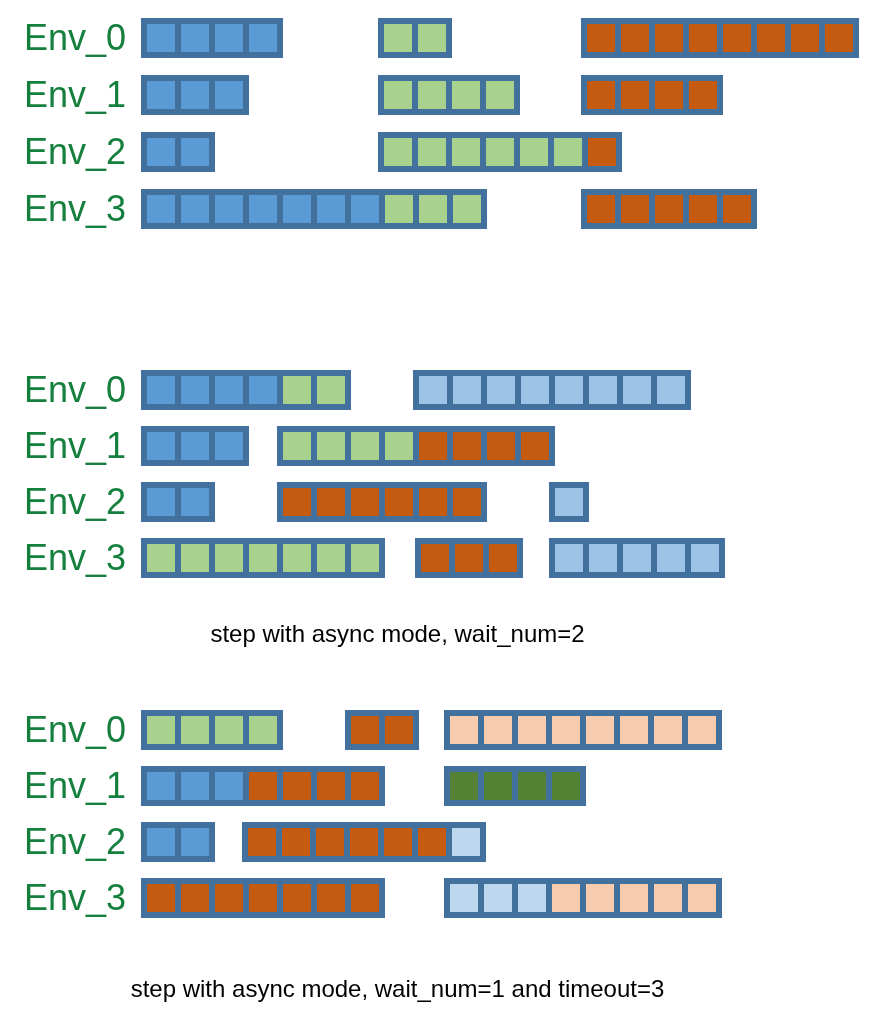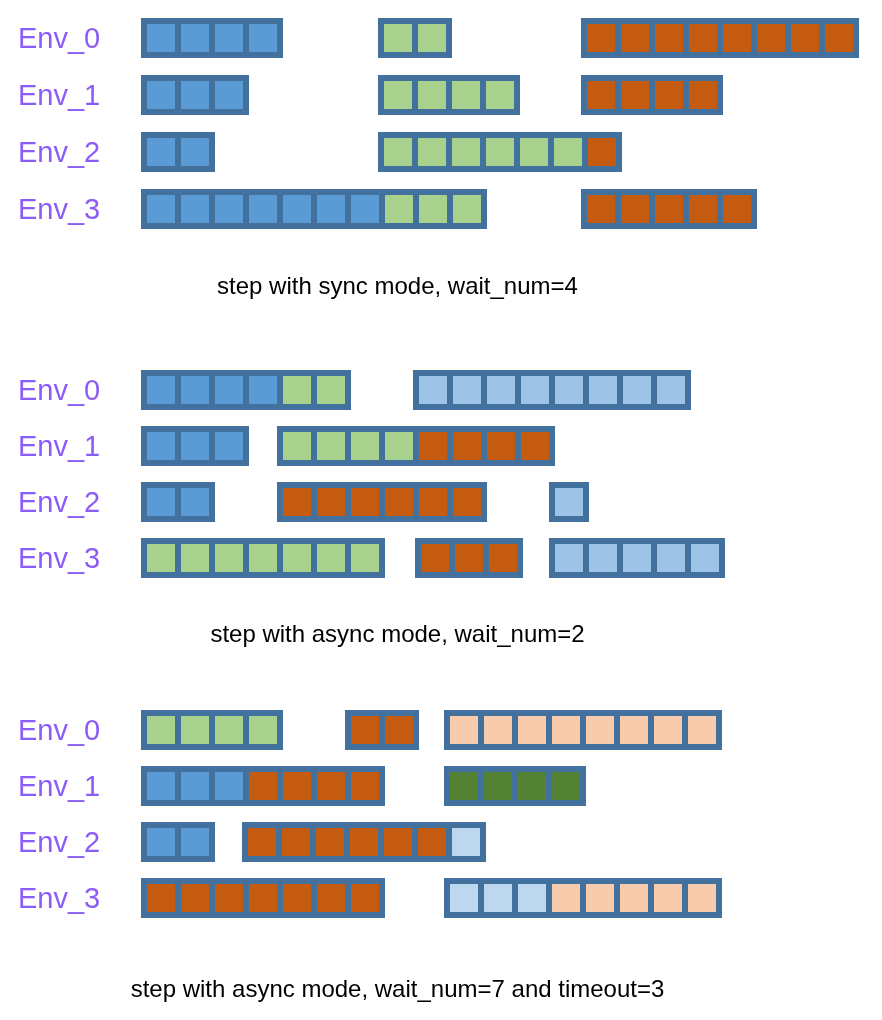--- a/index.html
+++ b/index.html
@@ -10,26 +10,26 @@
   }
   #diagram {
     position: relative;
     width: 882px;
     height: 1020px;
     background: #ffffff;
     overflow: hidden;
   }
   .env-label {
     position: absolute;
-    left: 18px;
+    left: 24px;
     height: 40px;
     display: flex;
     align-items: center;
-    font-size: 29px;
-    color: #8b5cf6;
+    font-size: 36px;
+    color: #15803d;
     white-space: nowrap;
   }
   .block-group {
     position: absolute;
     display: flex;
     gap: 6px;
     padding: 6px;
     box-sizing: border-box;
     height: 40px;
   }
@@ -118,21 +118,20 @@
       <div class="block" style="background: rgb(169, 209, 142);"></div>
       <div class="block" style="background: rgb(169, 209, 142);"></div>
     </div>
     <div class="block-group" style="left: 581px; top: 189px; background: rgb(65, 113, 156);">
       <div class="block" style="background: rgb(197, 90, 17);"></div>
       <div class="block" style="background: rgb(197, 90, 17);"></div>
       <div class="block" style="background: rgb(197, 90, 17);"></div>
       <div class="block" style="background: rgb(197, 90, 17);"></div>
       <div class="block" style="background: rgb(197, 90, 17);"></div>
     </div>
-    <div class="caption" style="top: 272px;">step with sync mode, wait_num=4</div>
     <div class="env-label" style="top: 370px;">Env_0</div>
     <div class="block-group" style="left: 141px; top: 370px; background: rgb(65, 113, 156);">
       <div class="block" style="background: rgb(91, 155, 213);"></div>
       <div class="block" style="background: rgb(91, 155, 213);"></div>
       <div class="block" style="background: rgb(91, 155, 213);"></div>
       <div class="block" style="background: rgb(91, 155, 213);"></div>
       <div class="block" style="background: rgb(169, 209, 142);"></div>
       <div class="block" style="background: rgb(169, 209, 142);"></div>
     </div>
     <div class="block-group" style="left: 413px; top: 370px; background: rgb(65, 113, 156);">
@@ -264,14 +263,14 @@
     <div class="block-group" style="left: 444px; top: 878px; background: rgb(65, 113, 156);">
       <div class="block" style="background: rgb(189, 215, 238);"></div>
       <div class="block" style="background: rgb(189, 215, 238);"></div>
       <div class="block" style="background: rgb(189, 215, 238);"></div>
       <div class="block" style="background: rgb(248, 203, 173);"></div>
       <div class="block" style="background: rgb(248, 203, 173);"></div>
       <div class="block" style="background: rgb(248, 203, 173);"></div>
       <div class="block" style="background: rgb(248, 203, 173);"></div>
       <div class="block" style="background: rgb(248, 203, 173);"></div>
     </div>
-    <div class="caption" style="top: 975px;">step with async mode, wait_num=7 and timeout=3</div>
+    <div class="caption" style="top: 975px;">step with async mode, wait_num=1 and timeout=3</div>
   </div>
 
 </body></html>

